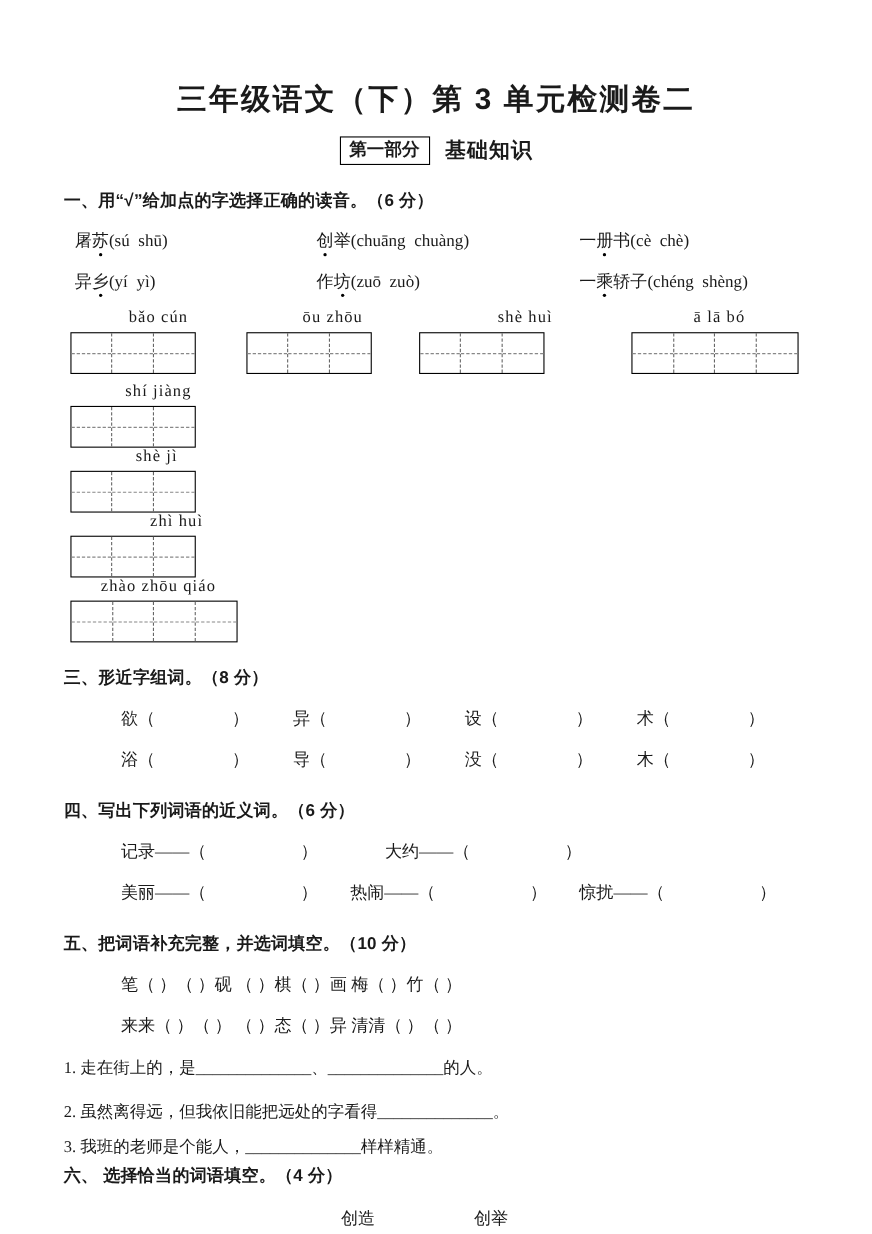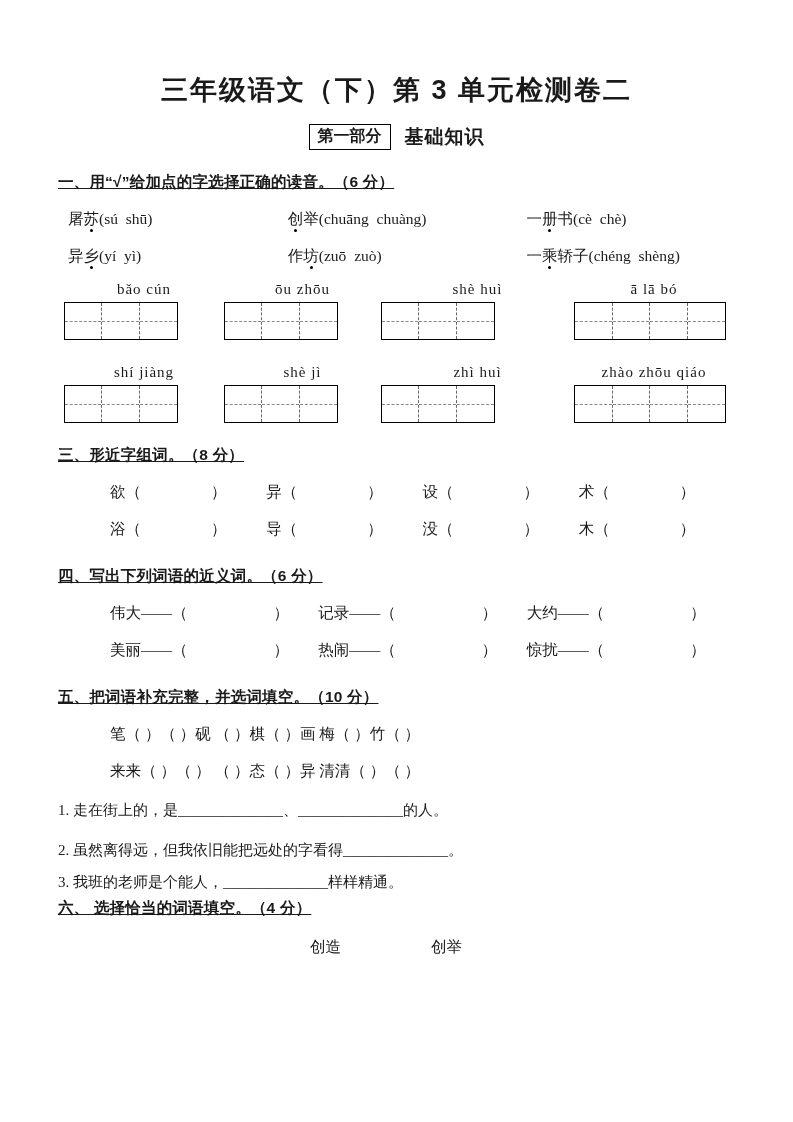--- a/index.html
+++ b/index.html
@@ -50,21 +50,20 @@
     font-family: "Liberation Sans", sans-serif;
     letter-spacing: 1px;
   }
   .q-head {
     font-size: 15.5px;
     font-weight: bold;
     font-family: "Liberation Sans", sans-serif;
     margin-top: 22px;
     margin-bottom: 4px;
     letter-spacing: 0.2px;
-    text-decoration: underline;
   }
   .row {
     display: flex;
     font-size: 15px;
     margin-top: 13px;
   }
   .dotted {
     position: relative;
   }
   .dotted::after {
@@ -211,21 +210,21 @@
       <div class="py">ā   lā   bó</div>
       <div class="boxes" style="width:152px;">
         <div class="bx"></div>
         <div class="bx"></div>
         <div class="bx"></div>
         <div class="bx"></div>
       </div>
     </div>
   </div>
 
-  <div class="grid-row" style="margin-top:24px;">
+  <div class="grid-row" style="margin-top:8px;flex-direction:column;">
     <div class="grid-item" style="width:160px;">
       <div class="py">shí  jiàng</div>
       <div class="boxes" style="width:114px;">
         <div class="bx"></div>
         <div class="bx"></div>
         <div class="bx"></div>
       </div>
     </div>
     <div class="grid-item" style="width:157px;">
       <div class="py">shè   jì</div>
@@ -266,21 +265,20 @@
       <div class="cell"><span>浴（</span><span class="blankp" style="width:70px;display:inline-block;"></span><span>）</span></div>
       <div class="cell"><span>导（</span><span class="blankp" style="width:70px;display:inline-block;"></span><span>）</span></div>
       <div class="cell"><span>没（</span><span class="blankp" style="width:70px;display:inline-block;"></span><span>）</span></div>
       <div class="cell"><span>木（</span><span class="blankp" style="width:70px;display:inline-block;"></span><span>）</span></div>
     </div>
   </div>
 
   <div class="q-head" style="margin-top:26px;">四、写出下列词语的近义词。（6 分）</div>
   <div class="sec4 indent">
     <div class="row">
-      <div class="cell"><span>伟大——（</span><span class="blankp" style="width:86px;display:inline-block;"></span><span>）</span></div>
       <div class="cell"><span>记录——（</span><span class="blankp" style="width:86px;display:inline-block;"></span><span>）</span></div>
       <div class="cell"><span>大约——（</span><span class="blankp" style="width:86px;display:inline-block;"></span><span>）</span></div>
     </div>
     <div class="row">
       <div class="cell"><span>美丽——（</span><span class="blankp" style="width:86px;display:inline-block;"></span><span>）</span></div>
       <div class="cell"><span>热闹——（</span><span class="blankp" style="width:86px;display:inline-block;"></span><span>）</span></div>
       <div class="cell"><span>惊扰——（</span><span class="blankp" style="width:86px;display:inline-block;"></span><span>）</span></div>
     </div>
   </div>
 

